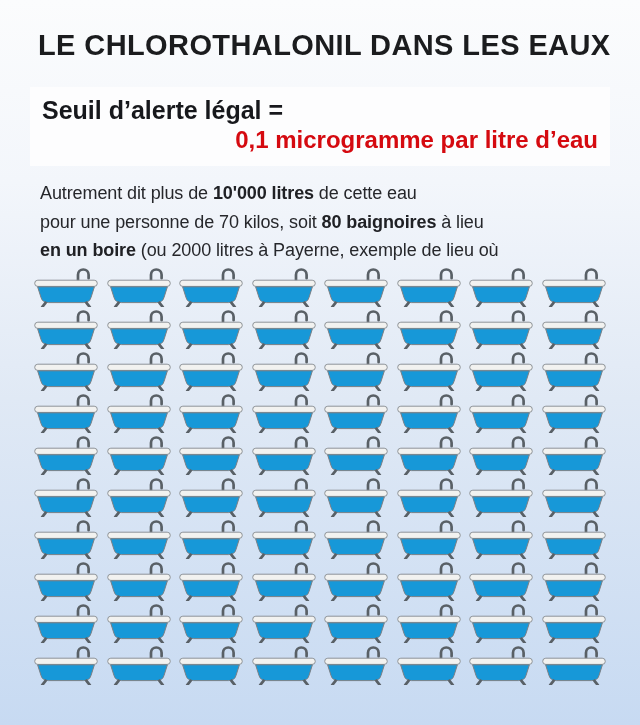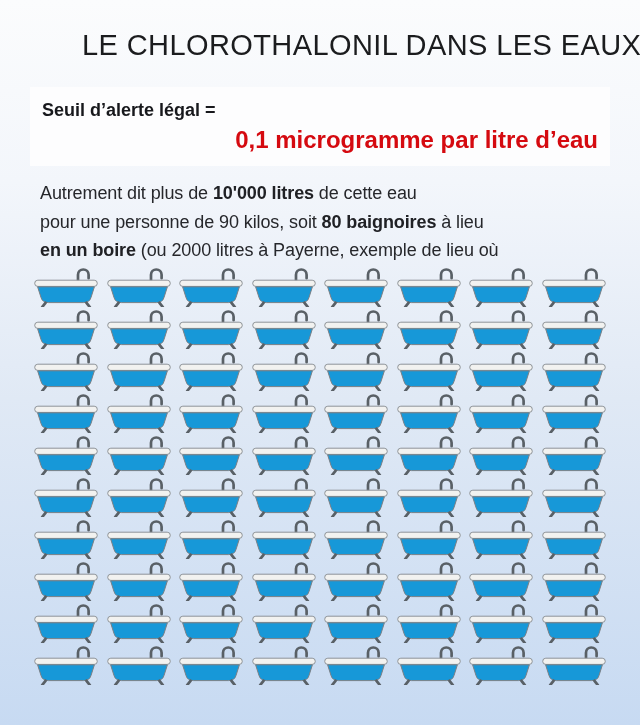--- a/index.html
+++ b/index.html
@@ -10,34 +10,33 @@
     font-family:"Liberation Sans","DejaVu Sans",sans-serif;
     background:linear-gradient(180deg,
       var(--bg-top,#fbfcfd) 0%,
       #f3f6fb 25%,
       #e0e9f5 55%,
       var(--bg-bottom,#c7daf2) 100%);
   }
   .page-title{
     padding:28px 0 0 38px;
     font-size:29px;
-    font-weight:normal;
+    font-weight:bold;
     letter-spacing:.4px;
     color:#1b1c1e;
     line-height:34px;
     white-space:nowrap;
-    margin-left:44px;
   }
   .alert-box{
     margin:25px 30px 0 30px;
     background:var(--box-bg,#fdfdfe);
     padding:10px 12px 12px 12px;
   }
   .alert-line1{
-    font-size:18px;
+    font-size:25px;
     font-weight:bold;
     color:#17181c;
     line-height:26px;
   }
   .alert-line2{
     margin-top:3px;
     font-size:24px;
     font-weight:bold;
     color:var(--accent-red,#d50a10);
     line-height:28px;
@@ -68,21 +67,21 @@
 
   <div class="page-title">LE CHLOROTHALONIL DANS LES EAUX</div>
 
   <div class="alert-box">
     <div class="alert-line1">Seuil d’alerte légal =</div>
     <div class="alert-line2">0,1 microgramme par litre d’eau</div>
   </div>
 
   <div class="description">
     <div><span>Autrement dit plus de </span><b>10'000 litres</b><span> de cette eau</span></div>
-    <div><span>pour une personne de 90 kilos, soit </span><b>80 baignoires</b><span> à lieu</span></div>
+    <div><span>pour une personne de 70 kilos, soit </span><b>80 baignoires</b><span> à lieu</span></div>
     <div><b>en un boire</b><span> (ou 2000 litres à Payerne, exemple de lieu où</span></div>
   </div>
 
   <div class="tub-grid">
   <svg class="tub" viewBox="0 0 64 40" aria-hidden="true">
     <path d="M44 13.5 L44 7.8 A5.3 5.3 0 0 1 54.6 7.8 L54.6 11.2" fill="none" class="faucet-stroke" stroke-width="2.7" stroke-linecap="round"></path>
     <rect x="0.7" y="13.2" width="62.6" height="6.2" rx="3.1" class="rim-fill" stroke-width="1"></rect>
     <path d="M3.6 19.8 L60.4 19.8 L57 30.5 Q55.6 35.6 49.6 35.6 L14.4 35.6 Q8.4 35.6 7 30.5 Z" class="body-fill" stroke-width="1"></path>
     <path d="M11.5 35.8 L8.2 40" fill="none" class="faucet-stroke" stroke-width="2.8" stroke-linecap="round"></path>
     <path d="M52.5 35.8 L55.8 40" fill="none" class="faucet-stroke" stroke-width="2.8" stroke-linecap="round"></path>

